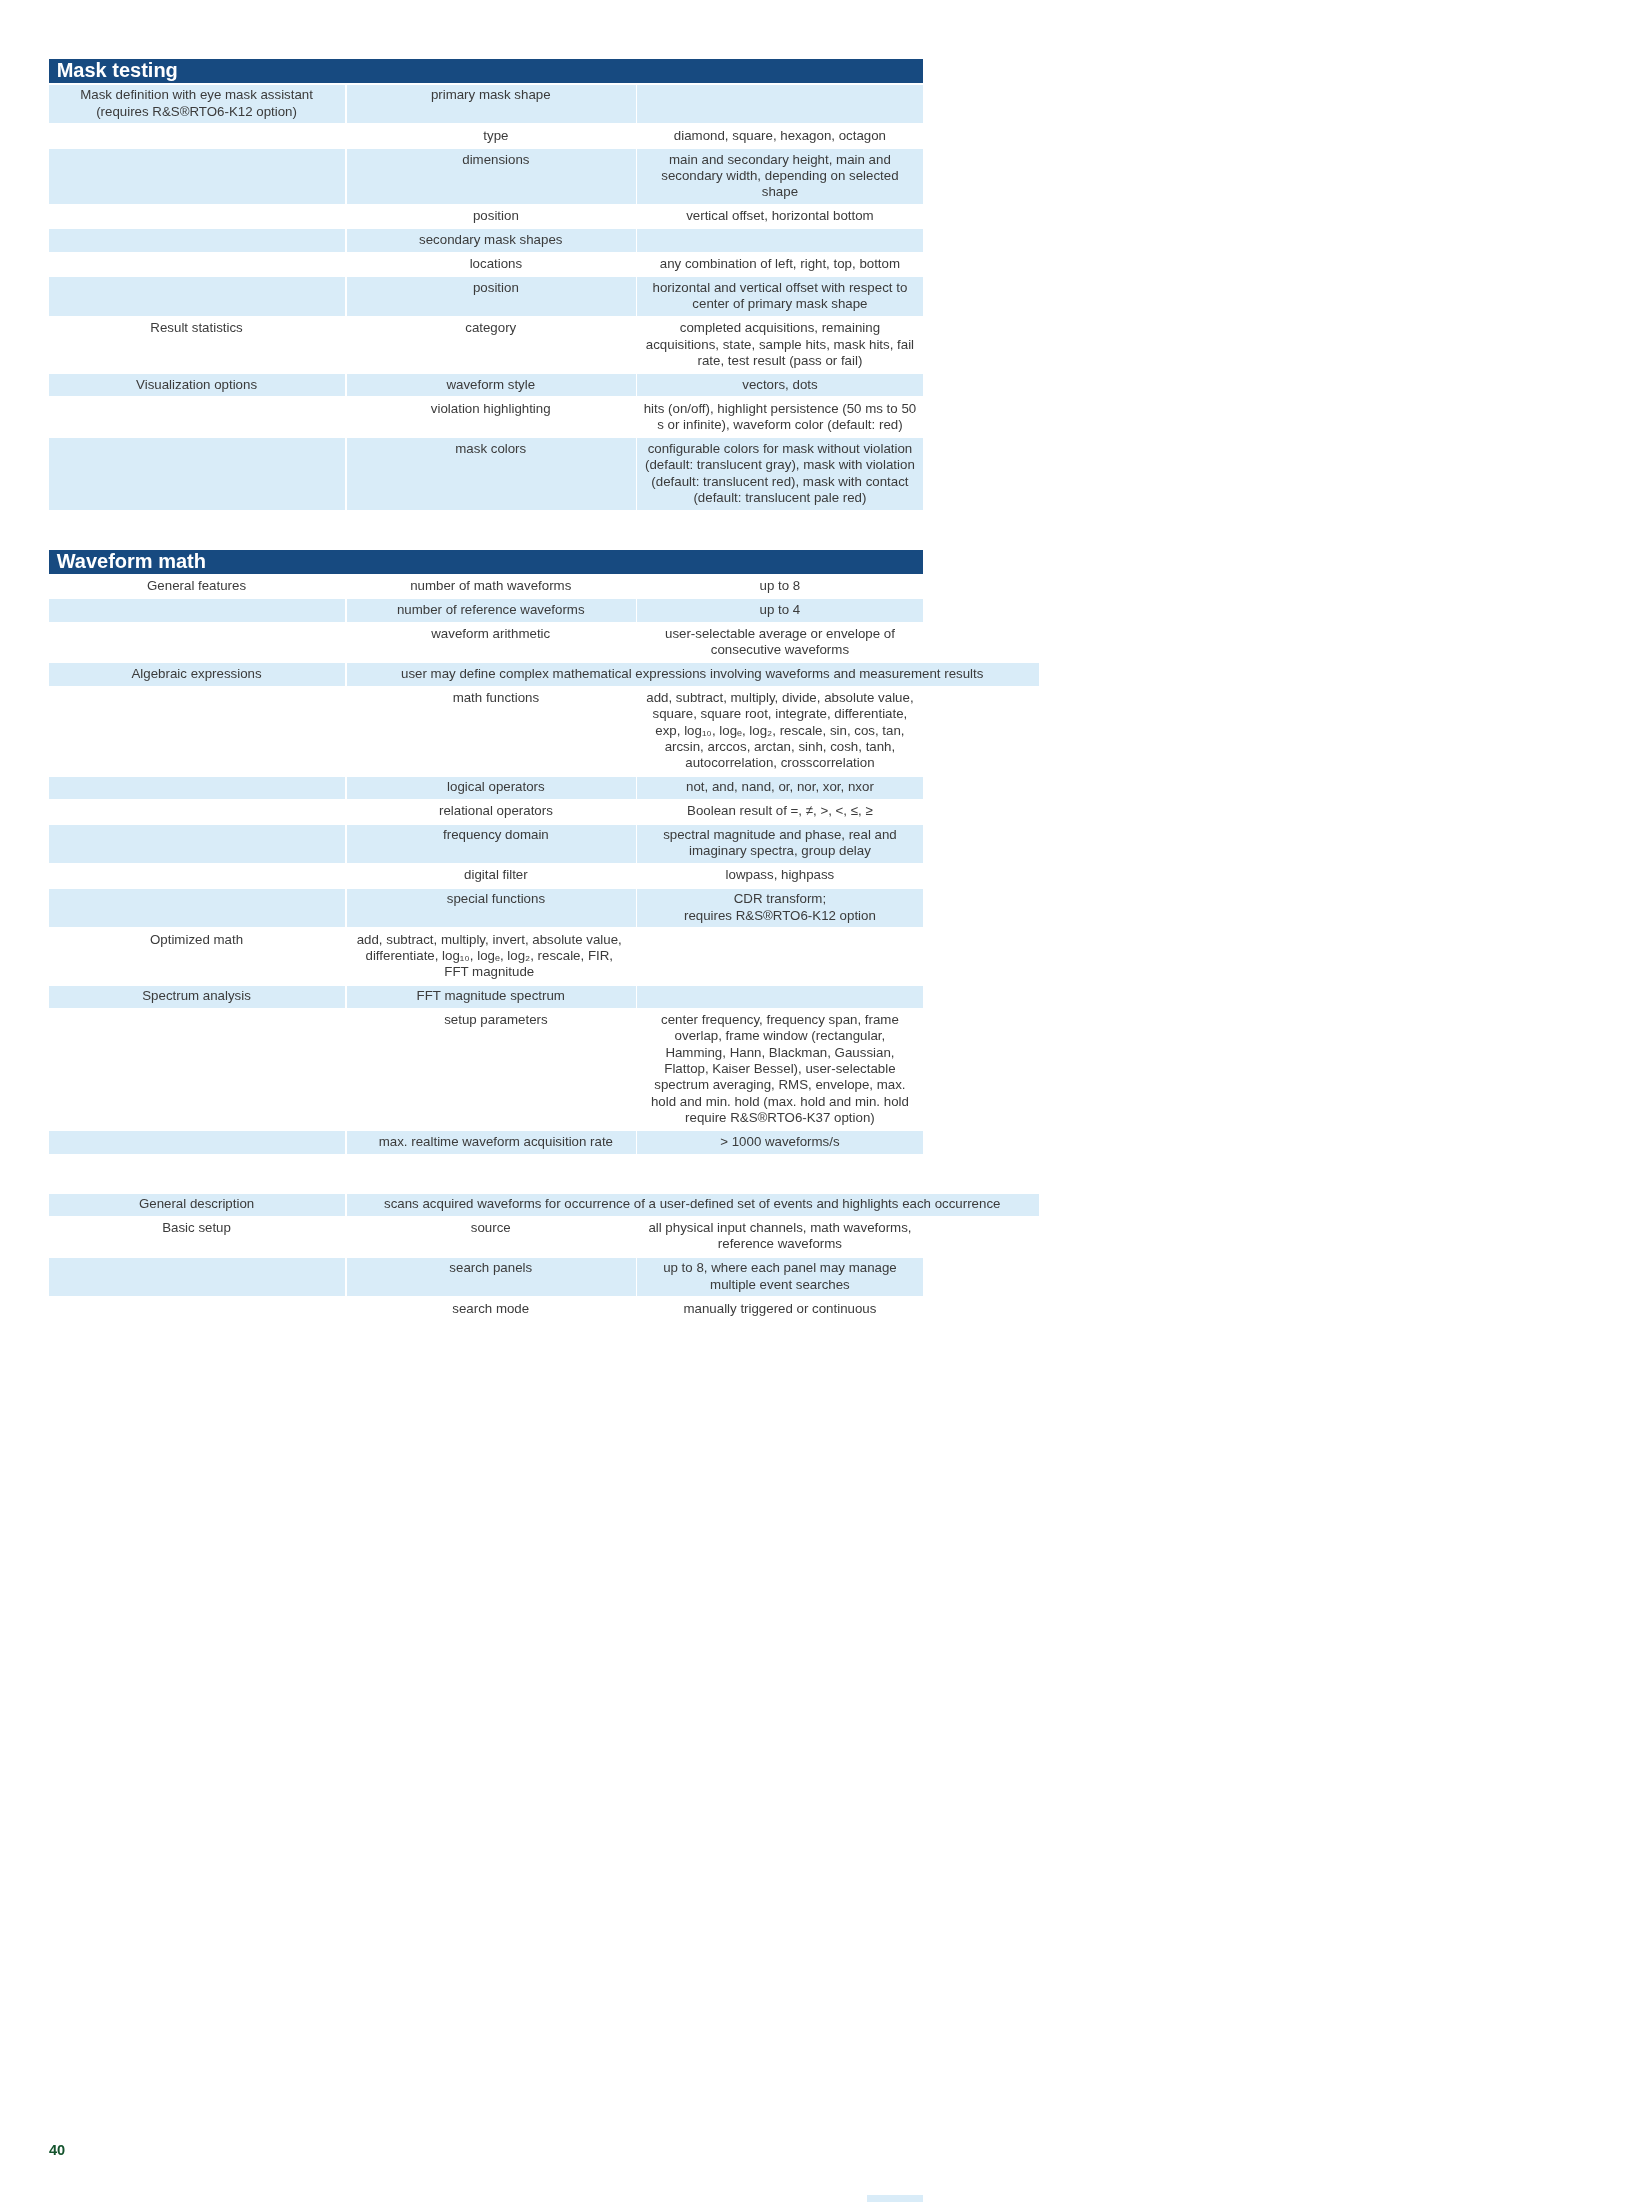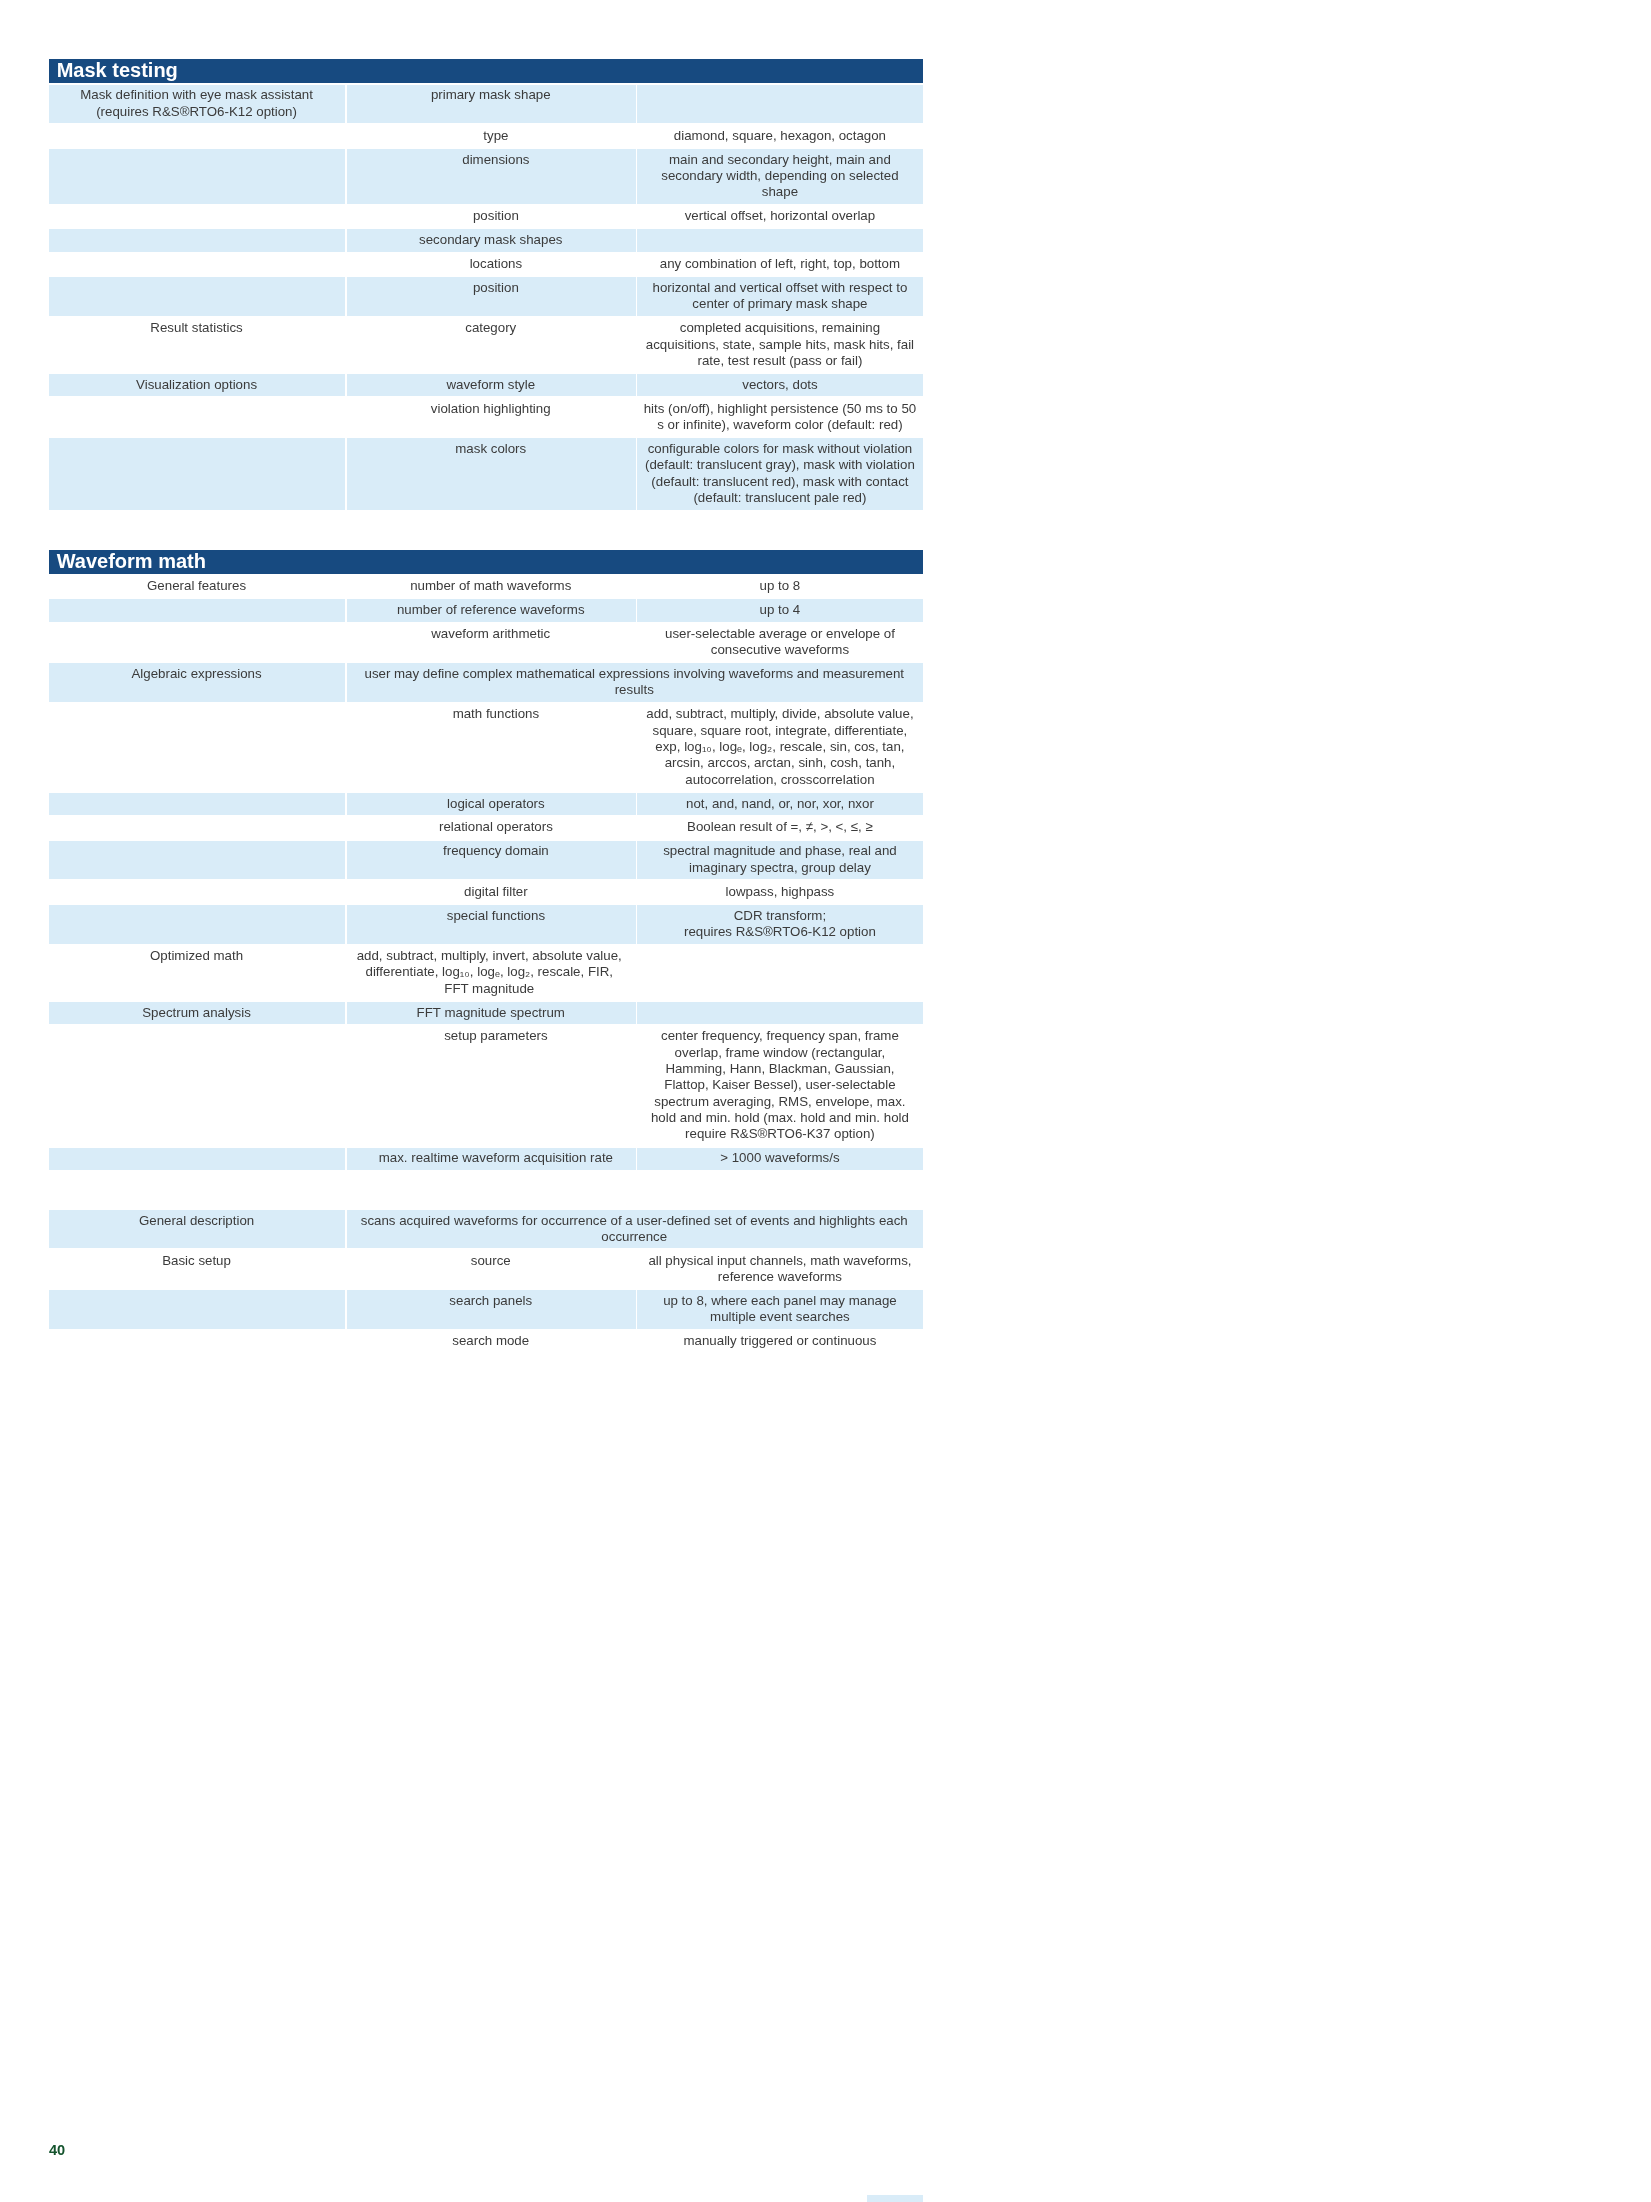--- a/index.html
+++ b/index.html
@@ -35,21 +35,21 @@
     line-height: 16.3px;
     padding: 2.6px 6.9px 3.4px 6px;
     white-space: pre-line;
     background: #ffffff;
   }
   .row.shade .cell { background: #d9ecf8; }
   .c1 { width: 296px; margin-right: 1.7px; flex: none; }
   .c2 { width: 289px; margin-right: 1.7px; flex: none; }
   .c3 { width: 286px; flex: none; }
   .c2.indent { padding-left: 16.3px; }
-  .c2.span { width: 576px; margin-right: 0; }
+  .c2.span { width: 692px; margin-right: 0; }
   .page-number {
     position: absolute;
     left: 49px;
     top: 2142px;
     font-size: 14.6px;
     font-weight: bold;
     color: #14532d;
   }
   .page-edge-mark {
     position: absolute;
@@ -78,21 +78,21 @@
         <div class="cell c3">diamond, square, hexagon, octagon</div>
       </div>
       <div class="row shade">
         <div class="cell c1"></div>
         <div class="cell c2 indent">dimensions</div>
         <div class="cell c3">main and secondary height, main and secondary width, depending on selected shape</div>
       </div>
       <div class="row">
         <div class="cell c1"></div>
         <div class="cell c2 indent">position</div>
-        <div class="cell c3">vertical offset, horizontal overlap</div>
+        <div class="cell c3">vertical offset, horizontal bottom</div>
       </div>
       <div class="row shade">
         <div class="cell c1"></div>
         <div class="cell c2">secondary mask shapes</div>
         <div class="cell c3"></div>
       </div>
       <div class="row">
         <div class="cell c1"></div>
         <div class="cell c2 indent">locations</div>
         <div class="cell c3">any combination of left, right, top, bottom</div>

